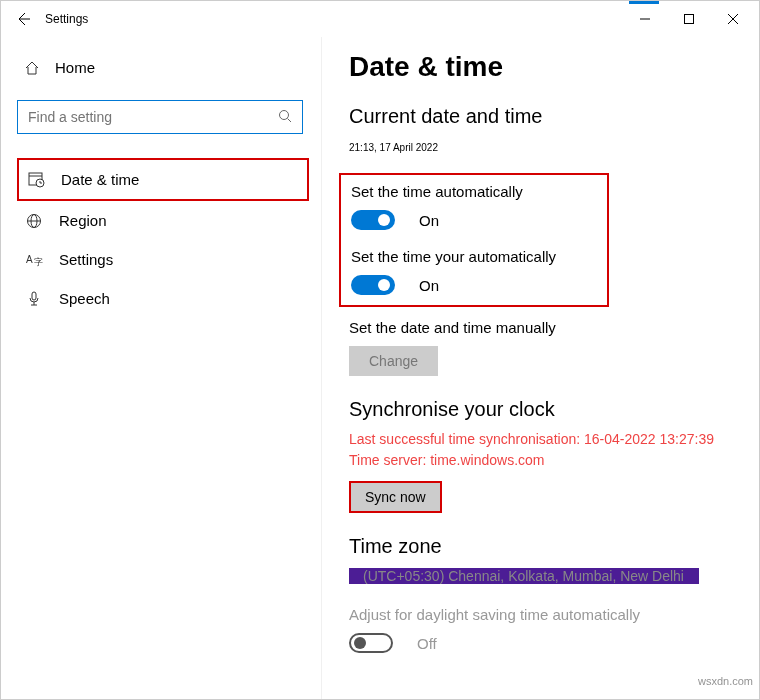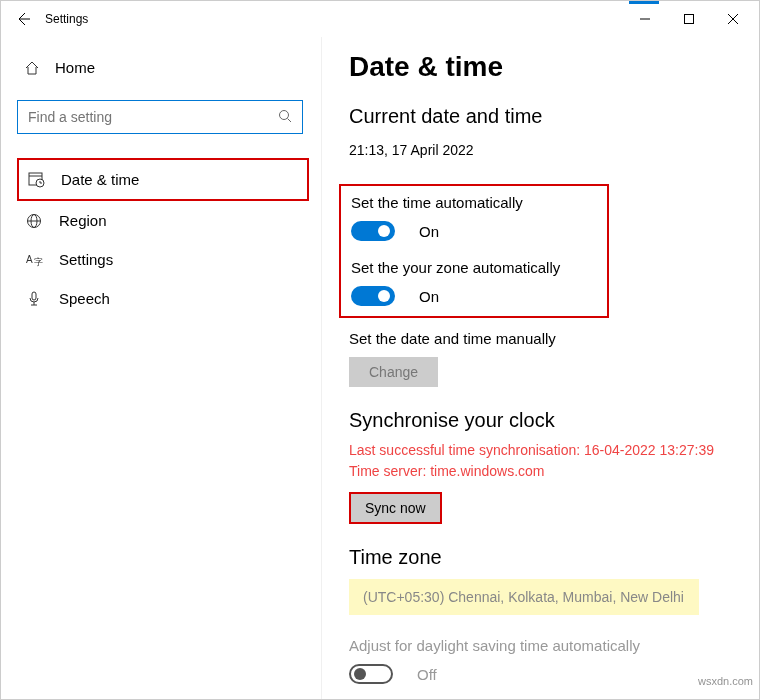--- a/index.html
+++ b/index.html
@@ -17,39 +17,39 @@
     .search { width: 286px; border: 1.8px solid #0078d4; display: flex; align-items: center; height: 34px; padding: 0 10px; margin-bottom: 24px; }
     .search input { border: none; outline: none; flex: 1; font-size: 14px; font-family: inherit; background: transparent; }
     .search-icon { color: #555; font-size: 13px; }
     .category { font-weight: 600; font-size: 15px; margin-bottom: 18px; padding-left: 4px; }
     .nav-item { display: flex; align-items: center; gap: 16px; padding: 11px 8px; font-size: 15px; cursor: pointer; }
     .nav-icon { width: 18px; display: inline-flex; align-items: center; justify-content: center; color: #333; }
     .nav-item.selected { border: 2.5px solid #d40000; }
     .red-box { border: 2.5px solid #d40000; }
     h1 { font-size: 28px; font-weight: 600; margin-bottom: 22px; }
     h2 { font-size: 20px; font-weight: 400; margin-bottom: 14px; }
-    .datetime-current { font-size: 14px; margin-bottom: 26px; }
+    .datetime-current { font-size: 10px; margin-bottom: 20px; }
     .toggle-row { margin-bottom: 18px; }
     .toggle-label { font-size: 15px; margin-bottom: 10px; }
     .toggle-wrap { display: flex; align-items: center; gap: 24px; }
     .toggle { width: 44px; height: 20px; border-radius: 10px; position: relative; cursor: pointer; }
     .toggle.on { background: #0078d4; }
     .toggle.off { background: #fff; border: 2px solid #555; }
     .toggle .thumb { position: absolute; width: 12px; height: 12px; border-radius: 50%; top: 4px; }
     .toggle.on .thumb { right: 5px; background: #fff; }
     .toggle.off .thumb { left: 3px; top: 2px; background: #555; }
     .toggle-state { font-size: 15px; }
     .section-group1 { padding: 8px 10px 4px 10px; margin-left: -10px; margin-bottom: 12px; width: 270px; }
     .sub-heading { font-size: 15px; margin-bottom: 10px; }
     .btn { background: #ccc; border: none; padding: 7px 20px; font-size: 14px; font-family: inherit; cursor: pointer; }
     .btn.disabled { color: #777; }
     .btn.sync { border: 2.5px solid #d40000; background: #ccc; color: #000; padding: 6px 14px; }
     .section { margin-bottom: 22px; }
     .info-text { color: #ef4444; font-size: 14px; line-height: 1.5; margin-bottom: 10px; }
-    .dropdown { background: #fef9c3; color: #888; padding: 10px 14px; width: 350px; font-size: 14px; cursor: not-allowed; }
+    .dropdown { background: #4c1d95; color: #888; padding: 0 14px; width: 350px; font-size: 14px; cursor: not-allowed; }
     .gray-disabled { color: #999; }
     .watermark { position: absolute; bottom: 12px; right: 6px; font-size: 11px; color: rgba(0,0,0,0.45); }
     .divider { position: absolute; top: 36px; bottom: 0; left: 320px; width: 1px; background: rgba(0,0,0,0.06); }
   </style>
 </head>
 <body>
 
 <div class="blue-dash"></div>
 <div class="titlebar">
   <div class="back-btn">
@@ -154,21 +154,21 @@
       <div class="toggle-row">
         <div class="toggle-label">Set the time automatically</div>
         <div class="toggle-wrap">
           <div class="toggle on">
               <div class="thumb"></div>
             </div>
           <span class="toggle-state">On</span>
         </div>
       </div>
       <div class="toggle-row" style="margin-bottom:6px">
-        <div class="toggle-label">Set the your zone automatically</div>
+        <div class="toggle-label">Set the time your automatically</div>
         <div class="toggle-wrap">
           <div class="toggle on">
               <div class="thumb"></div>
             </div>
           <span class="toggle-state">On</span>
         </div>
       </div>
     </div>
 
     <div class="section">

